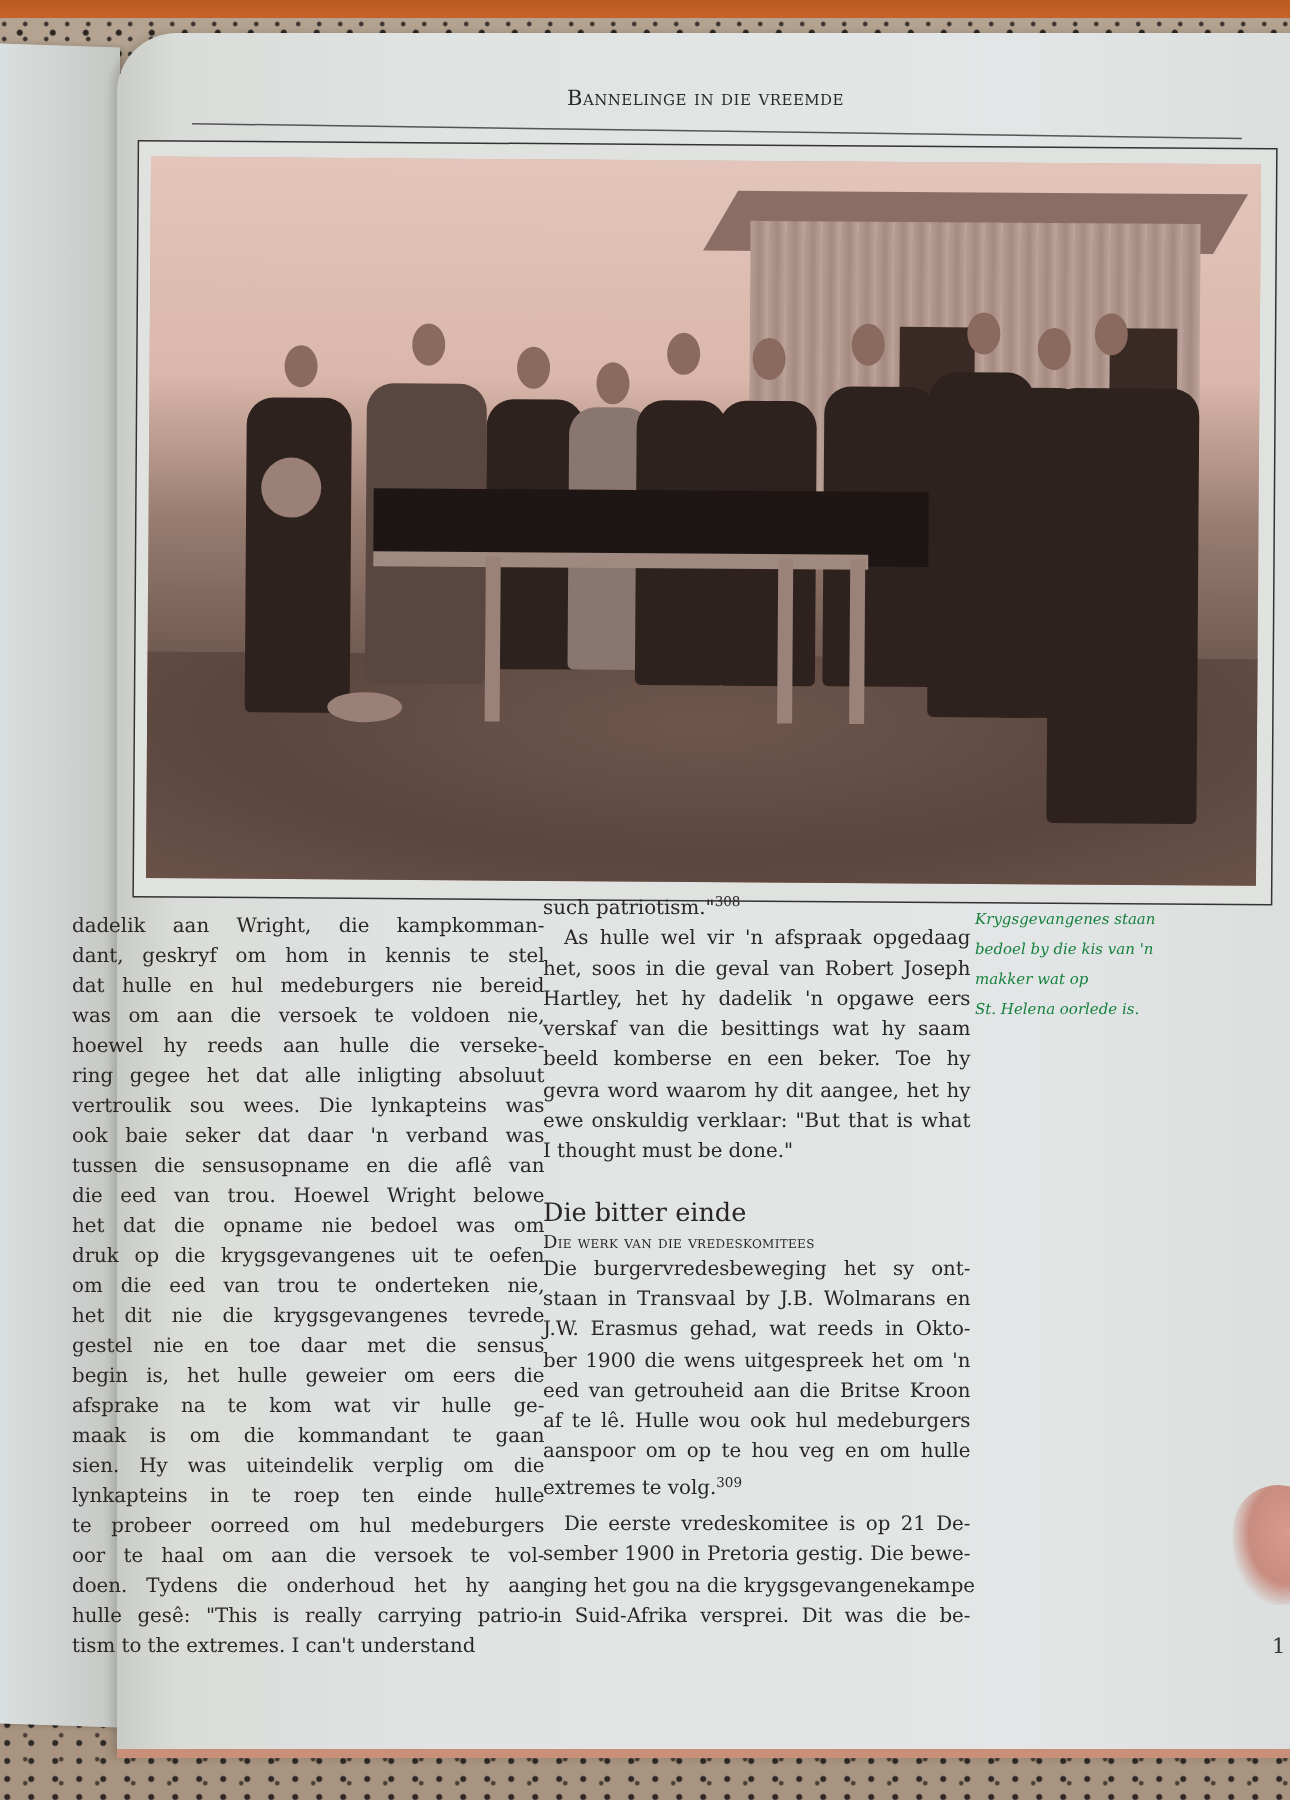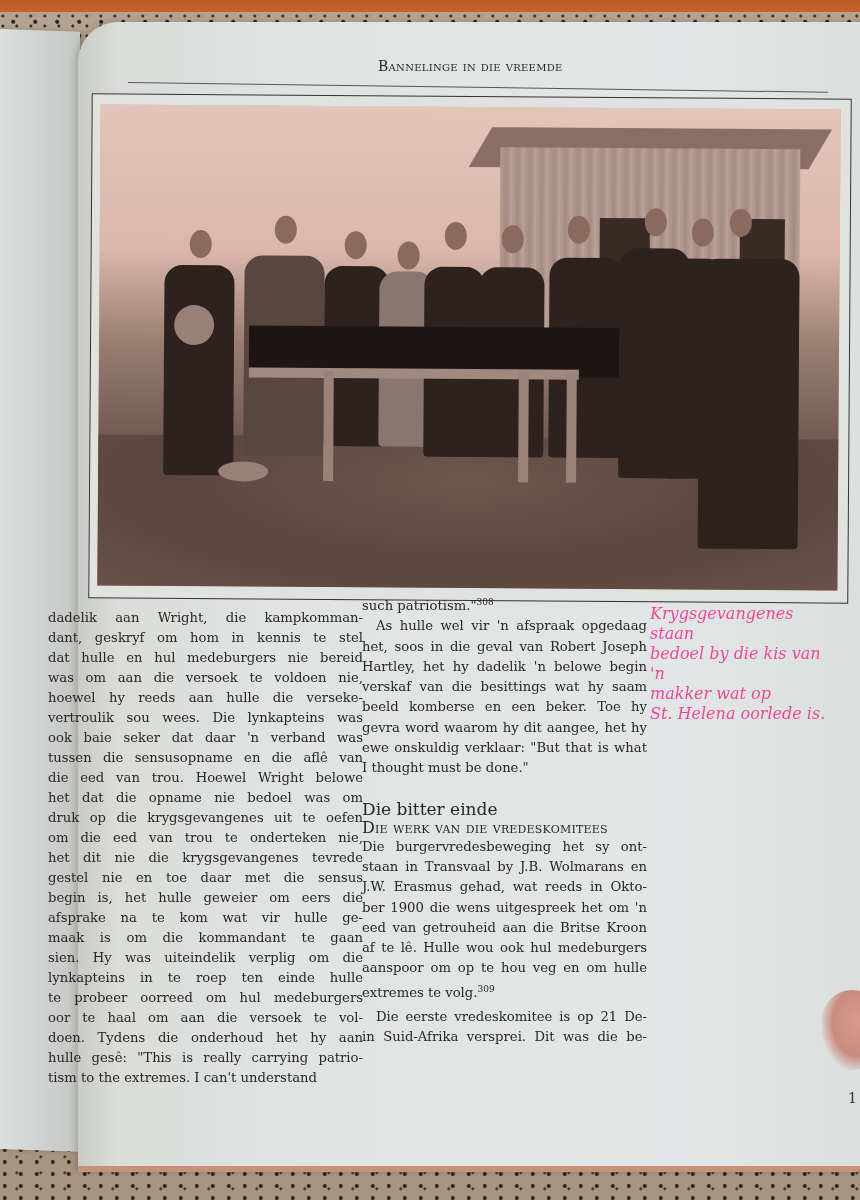--- a/index.html
+++ b/index.html
@@ -89,25 +89,25 @@
   .hat { position:absolute; width:50px; height:20px; border-radius:50%; background:#9a8076; }
 
   .col { position:absolute; font-family:"DejaVu Serif", serif; color:#2a2626; }
   .col1 { left:48px; top:592px; width:315px; font-size:13.2px; line-height:20px; text-align:justify;margin-top:16px; }
   .col2 { left:362px; top:592px; width:285px; font-size:13.2px; line-height:20.3px; text-align:justify; }
   .line { display:block; white-space:nowrap; text-align-last:justify; text-align:justify; }
   .line.last { text-align-last:left; }
   .indent { padding-left:14px; }
   sup { font-size:9px; vertical-align: 5px; }
   .section-title { font-size:17px; line-height:20px; margin-top:20px; }
-  .section-sub { font-variant:small-caps; font-size:16px; line-height:18px; letter-spacing:0.2px; }
+  .section-sub { font-variant:small-caps; font-size:12px; line-height:18px; letter-spacing:0.2px; }
   .caption {
     position:absolute; left:650px; top:604px; width:190px;
-    font-family:"DejaVu Serif", serif; font-style:italic; font-size:16px;
-    line-height:20px; color:#ec4899;
+    font-family:"DejaVu Serif", serif; font-style:italic; font-size:10px;
+    line-height:20px; color:#15803d;
   }
   .page-number {
     position:absolute; left:848px; top:1090px; font-size:14px; color:#333;
   }
   .thumb {
     position:absolute; left:822px; top:990px; width:60px; height:80px;
     background: radial-gradient(ellipse at 60% 40%, #d69a8e 0%, #c98c80 50%, rgba(200,140,130,0) 75%);
     border-radius:30px;
   }
 </style>
@@ -165,20 +165,21 @@
     <div class="hat" style="left:75px;top:200px;width:40px;height:40px;"></div>
   </div>
 </div>
 
 <div class="col col1">
   <span class="line">dadelik aan Wright, die kampkomman-</span>
   <span class="line">dant, geskryf om hom in kennis te stel</span>
   <span class="line">dat hulle en hul medeburgers nie bereid</span>
   <span class="line">was om aan die versoek te voldoen nie,</span>
   <span class="line">hoewel hy reeds aan hulle die verseke-</span>
+  <span class="line">ring gegee het dat alle inligting absoluut</span>
   <span class="line">vertroulik sou wees. Die lynkapteins was</span>
   <span class="line">ook baie seker dat daar 'n verband was</span>
   <span class="line">tussen die sensusopname en die aflê van</span>
   <span class="line">die eed van trou. Hoewel Wright belowe</span>
   <span class="line">het dat die opname nie bedoel was om</span>
   <span class="line">druk op die krygsgevangenes uit te oefen</span>
   <span class="line">om die eed van trou te onderteken nie,</span>
   <span class="line">het dit nie die krygsgevangenes tevrede</span>
   <span class="line">gestel nie en toe daar met die sensus</span>
   <span class="line">begin is, het hulle geweier om eers die</span>
@@ -190,37 +191,39 @@
   <span class="line">oor te haal om aan die versoek te vol-</span>
   <span class="line">doen. Tydens die onderhoud het hy aan</span>
   <span class="line">hulle gesê: "This is really carrying patrio-</span>
   <span class="line last">tism to the extremes. I can't understand</span>
 </div>
 
 <div class="col col2">
   <span class="line last"><span>such patriotism."</span><sup>308</sup></span>
   <span class="line indent">As hulle wel vir 'n afspraak opgedaag</span>
   <span class="line">het, soos in die geval van Robert Joseph</span>
-  <span class="line">Hartley, het hy dadelik 'n belowe begin</span>
+  <span class="line">Hartley, het hy dadelik 'n opgawe eers</span>
   <span class="line">verskaf van die besittings wat hy saam</span>
   <span class="line">beeld komberse en een beker. Toe hy</span>
   <span class="line">gevra word waarom hy dit aangee, het hy</span>
   <span class="line">ewe onskuldig verklaar: "But that is what</span>
   <span class="line last">I thought must be done."</span>
   <div class="section-title">Die bitter einde</div>
   <div class="section-sub">Die werk van die vredeskomitees</div>
   <span class="line">Die burgervredesbeweging het sy ont-</span>
   <span class="line">staan in Transvaal by J.B. Wolmarans en</span>
   <span class="line">J.W. Erasmus gehad, wat reeds in Okto-</span>
   <span class="line">ber 1900 die wens uitgespreek het om 'n</span>
   <span class="line">eed van getrouheid aan die Britse Kroon</span>
   <span class="line">af te lê. Hulle wou ook hul medeburgers</span>
   <span class="line">aanspoor om op te hou veg en om hulle</span>
   <span class="line last"><span>extremes te volg.</span><sup>309</sup></span>
   <span class="line indent" style="margin-top:4px;">Die eerste vredeskomitee is op 21 De-</span>
+  <span class="line">sember 1900 in Pretoria gestig. Die bewe-</span>
+  <span class="line">ging het gou na die krygsgevangenekampe</span>
   <span class="line">in Suid-Afrika versprei. Dit was die be-</span>
 </div>
 
 <div class="caption">
   <div>Krygsgevangenes staan</div>
   <div>bedoel by die kis van 'n</div>
   <div>makker wat op</div>
   <div>St. Helena oorlede is.</div>
 </div>
 

